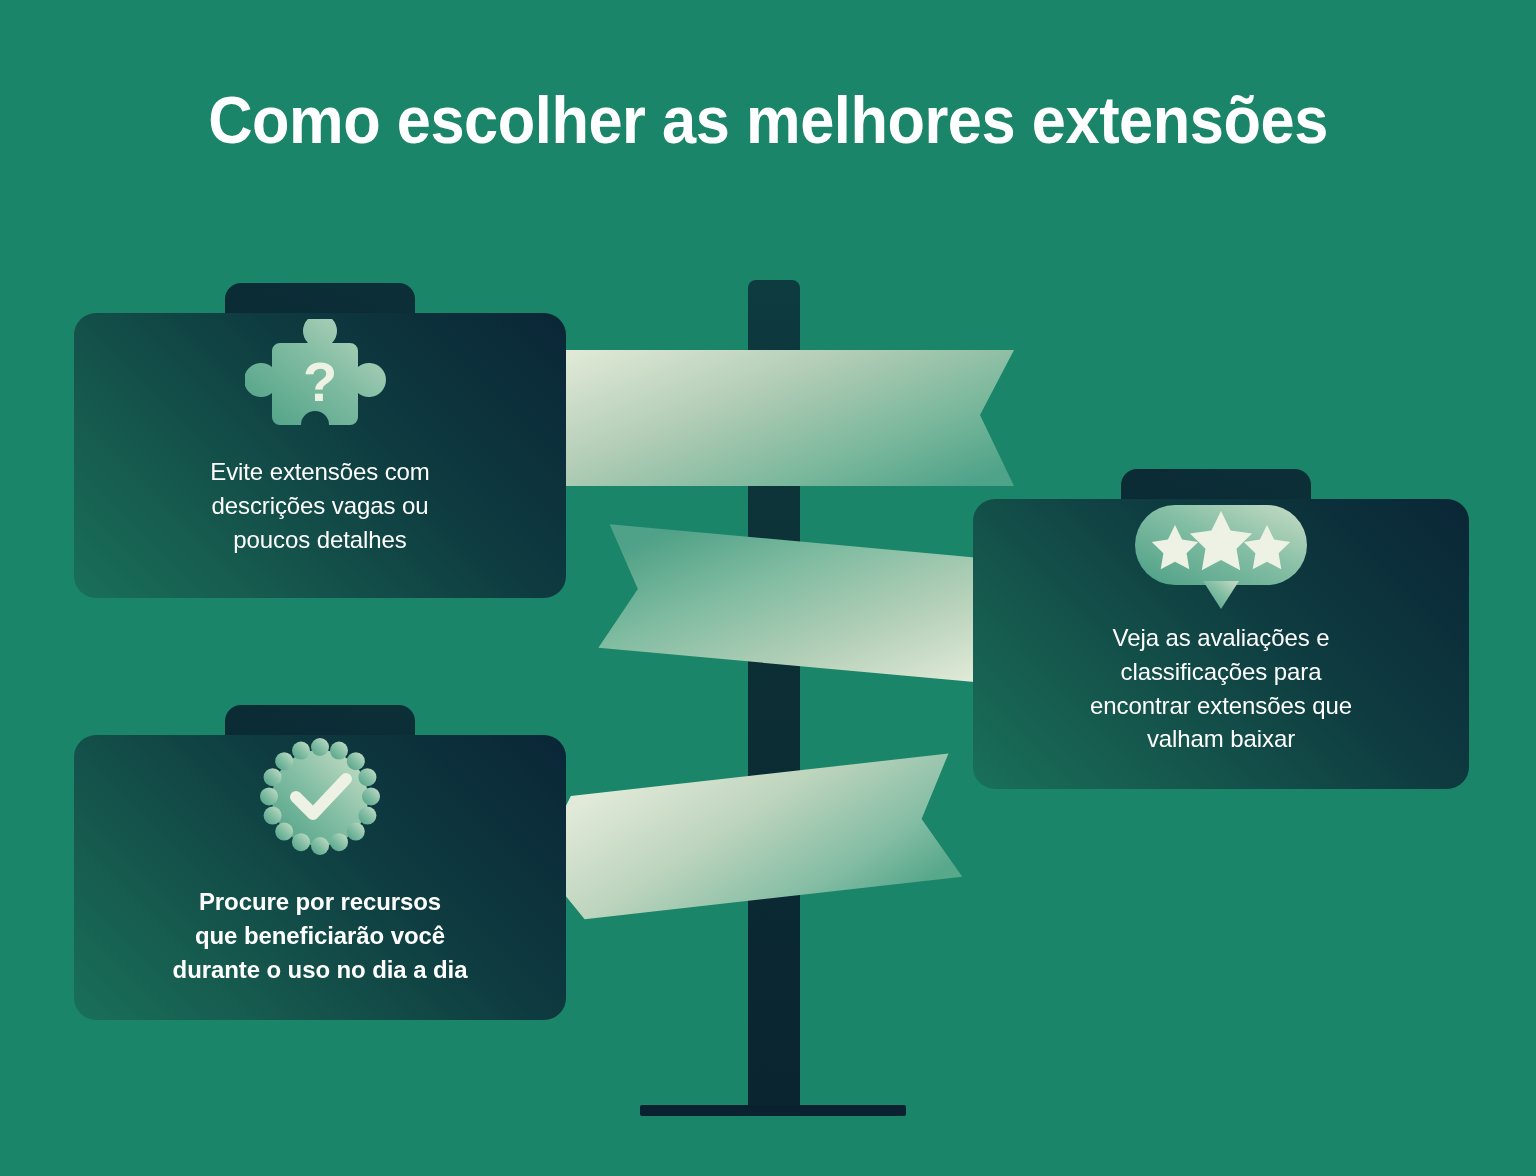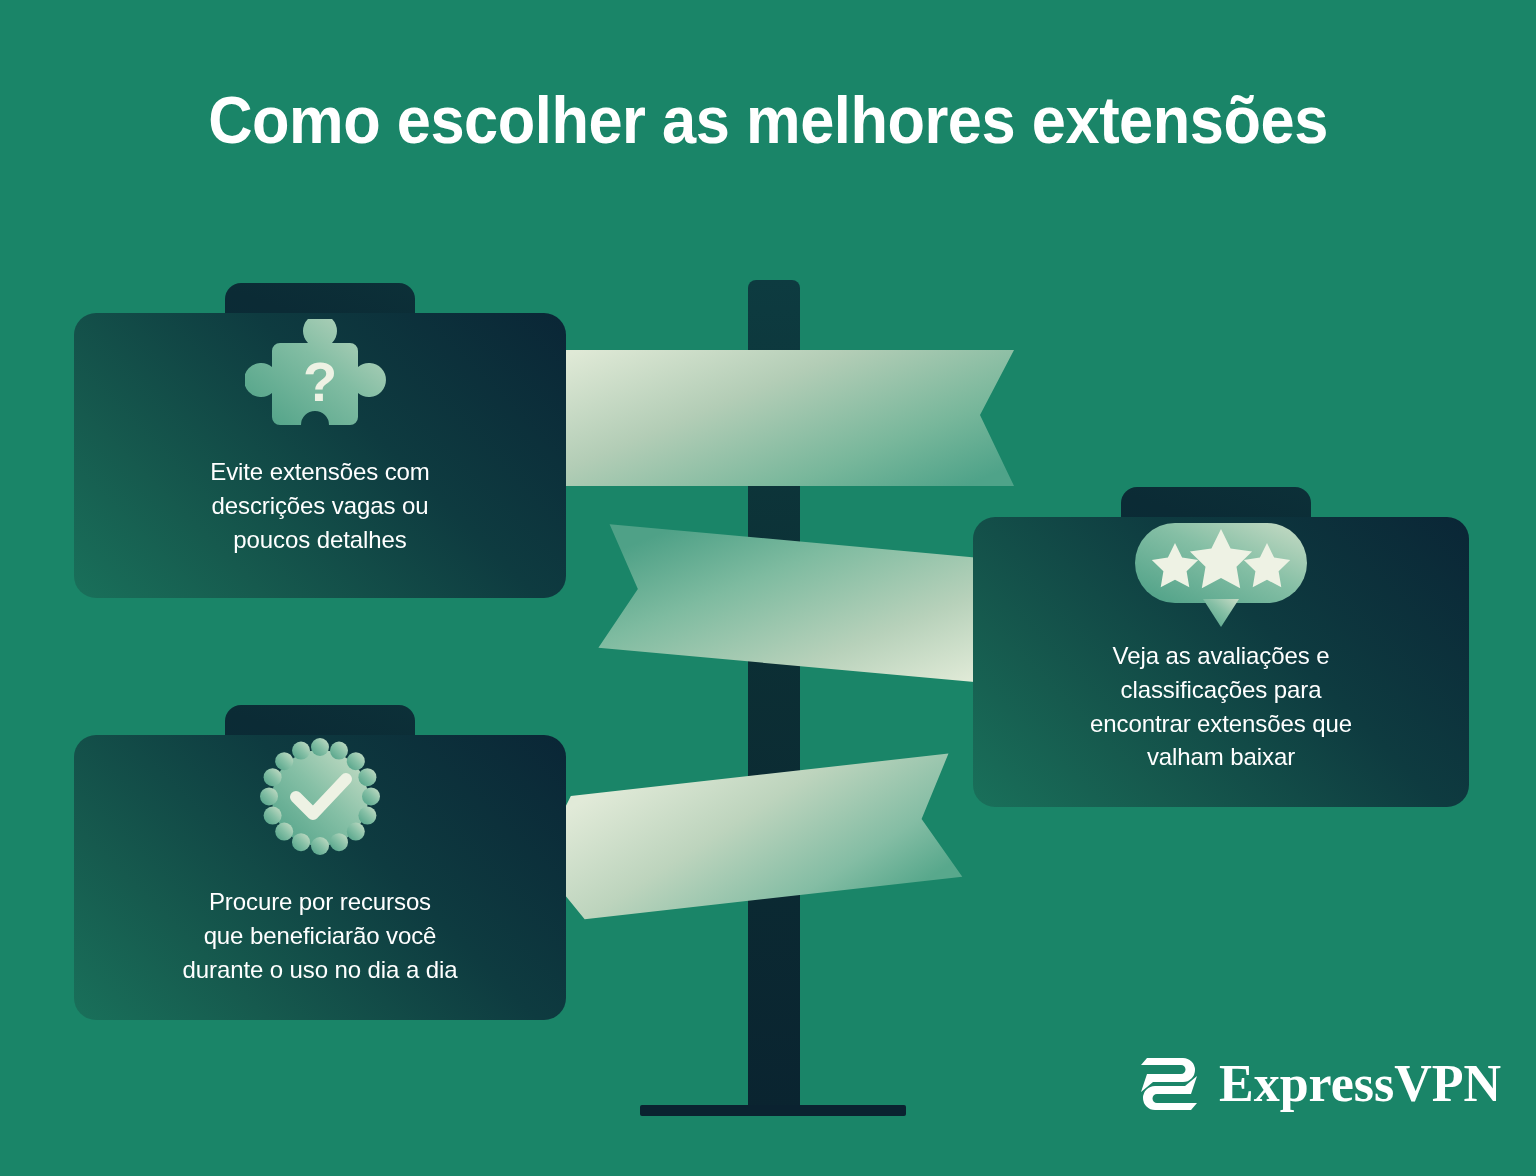--- a/index.html
+++ b/index.html
@@ -182,21 +182,21 @@
             a17,17 0 1 1 0,-26 v-16 a8,8 0 0 1 8,-8 z"></path>
           <text x="75" y="82" text-anchor="middle" font-family="Liberation Sans, sans-serif" font-size="56" font-weight="700" fill="#eef2e4">?</text>
         </svg>
       </span>
       <div class="card-text" style="margin-top:8px;">Evite extensões com
 descrições vagas ou
 poucos detalhes</div>
     </div>
   </div>
 
-  <div class="card" style="left:973px; top:517px; width:496px; height:290px;">
+  <div class="card" style="left:973px; top:499px; width:496px; height:290px;">
     <div class="card-tab" style="left:148px;"></div>
     <div class="card-body"></div>
     <div class="card-inner">
       <span class="icon-wrap" style="margin-top:4px;">
         <svg width="176" height="108" viewBox="0 0 176 108">
           <defs>
             <linearGradient id="gBub" x1="0" y1="1" x2="1" y2="0">
               <stop offset="0%" stop-color="#4b9f85"></stop>
               <stop offset="55%" stop-color="#85bfa5"></stop>
               <stop offset="100%" stop-color="#c9dcc6"></stop>
@@ -248,31 +248,20 @@
             <circle cx="26.2" cy="94.6" r="9"></circle>
               <circle cx="14.6" cy="78.6" r="9"></circle>
             <circle cx="11" cy="59.4" r="9"></circle>
               <circle cx="14.6" cy="40.2" r="9"></circle>
             <circle cx="26.2" cy="24.2" r="9"></circle>
               <circle cx="43" cy="13.6" r="9"></circle>
           </g>
           <path d="M38,60 L55,77 L88,42" fill="none" stroke="#eef2e4" stroke-width="12" stroke-linecap="round" stroke-linejoin="round"></path>
         </svg>
       </span>
-      <div class="card-text" style="margin-top:26px;">Procure por recursos
+      <div class="card-text" style="margin-top:26px;font-weight:bold;">Procure por recursos
 que beneficiarão você
 durante o uso no dia a dia</div>
     </div>
   </div>
 
-  <div class="logo">
-    <span class="logo-mark">
-      <svg width="72" height="64" viewBox="0 0 72 64">
-        <g fill="#ffffff">
-          <path d="M14,6 h36 a12,12 0 0 1 0,24 h-30 l-12,10 6,-18 h34 a4.5,4.5 0 0 0 0,-9 h-40 z"></path>
-          <path d="M58,58 h-36 a12,12 0 0 1 0,-24 h30 l12,-10 -6,18 h-34 a4.5,4.5 0 0 0 0,9 h40 z"></path>
-        </g>
-      </svg>
-    </span>
-    <span class="logo-word">ExpressVPN</span>
-  </div>
 
 </div>
 
 </body></html>

